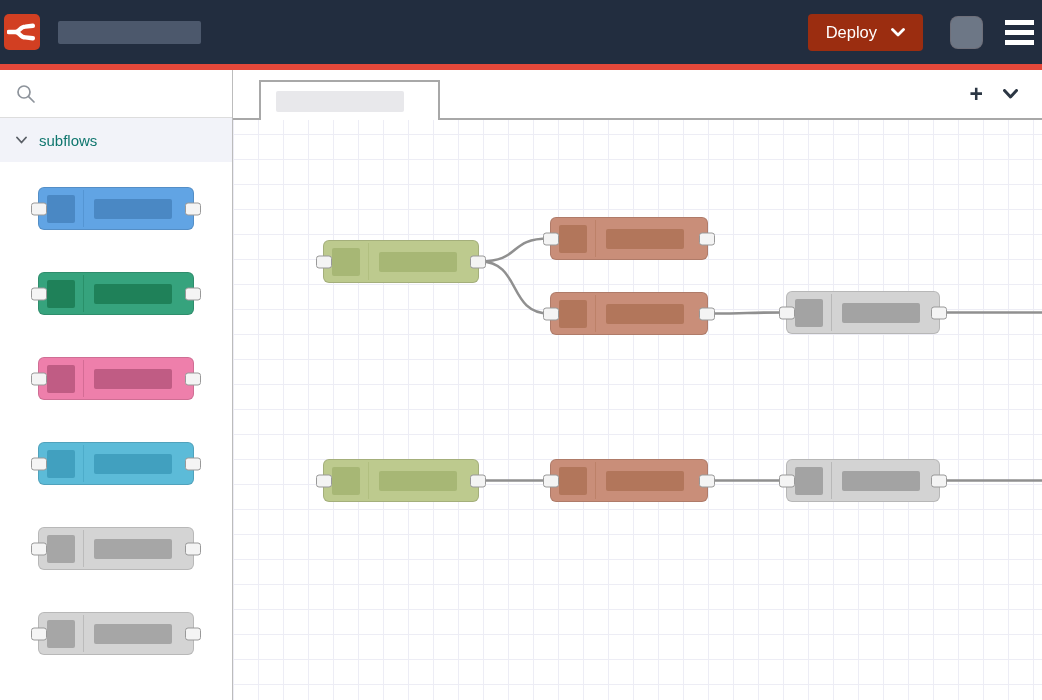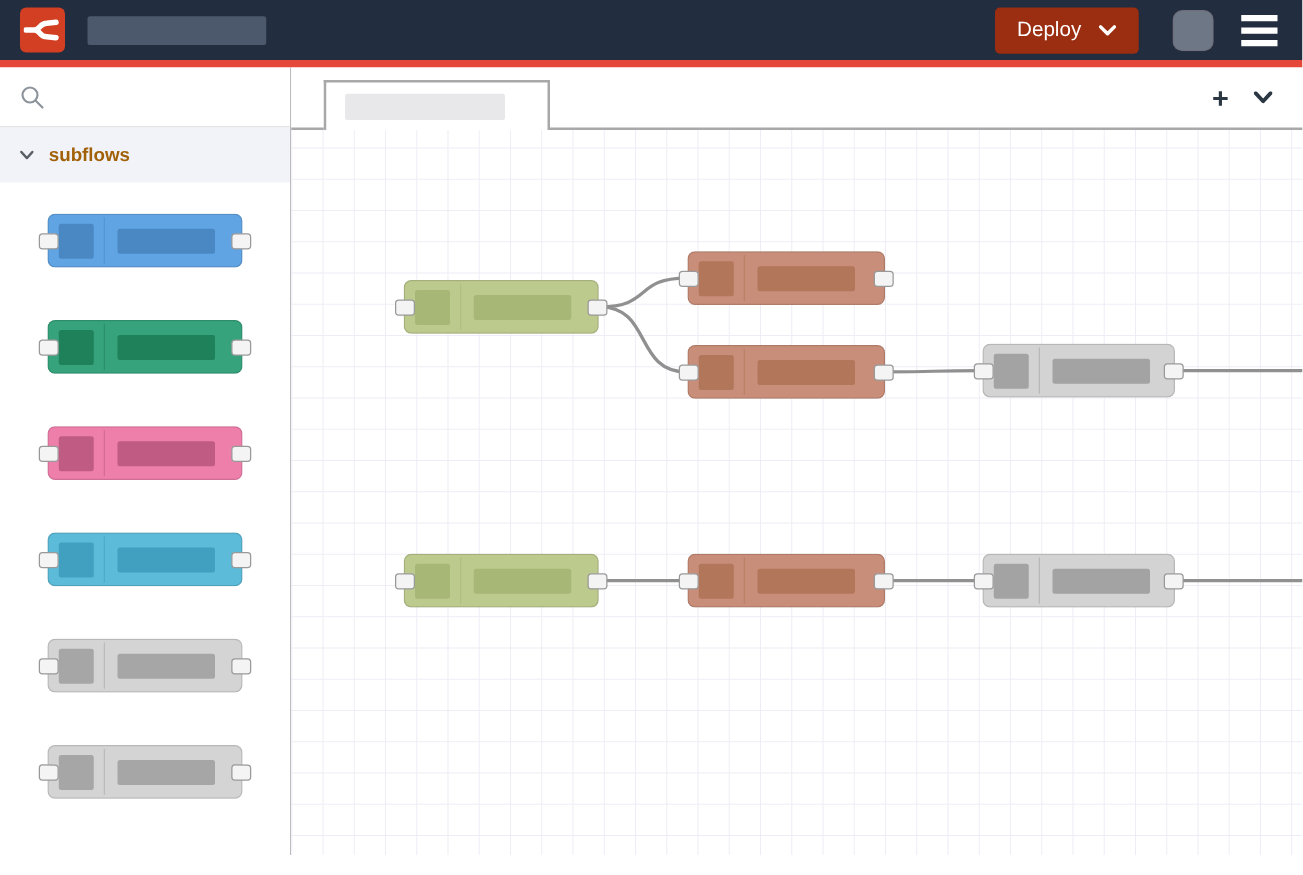--- a/index.html
+++ b/index.html
@@ -5,21 +5,21 @@
   :root{
     --header-bg:#222d3f; --accent:#e5483a; --deploy-bg:#9b2d10; --logo-bg:#d23f22;
     --avatar-bg:#6d7786; --wire:#909090; --grid:#ededf5; --chrome-border:#a8a8a8;
     --sidebar-border:#bcbcbc; --category-bg:#f2f3f9;
   }
   *{box-sizing:border-box;}
   html,body{margin:0;padding:0;width:1042px;height:700px;overflow:hidden;
     font-family:"Liberation Sans","DejaVu Sans",sans-serif;background:#fff;}
 
   
-  .header{height:48px;background:var(--header-bg);display:flex;align-items:center;padding:0 16px;}
+  .header{height:64px;background:var(--header-bg);display:flex;align-items:center;padding:0 4px;}
   .accent-line{height:6px;background:var(--accent);}
   .logo{width:36px;height:36px;border-radius:5px;background:var(--logo-bg);
     display:flex;align-items:center;justify-content:center;flex:0 0 auto;}
   .title-redacted{width:143px;height:23px;border-radius:2px;background:#4c586c;margin-left:18px;}
   .header-spacer{flex:1;}
   .deploy-btn{height:37px;background:var(--deploy-bg);color:#fff;border:none;border-radius:4px;
     display:flex;align-items:center;gap:14px;padding:0 18px;font-size:16.5px;
     font-family:inherit;cursor:pointer;}
   .avatar{width:33px;height:33px;border-radius:8px;background:var(--avatar-bg);margin-left:27px;border:1px solid #7b3b2c22;}
   .menu-btn{background:none;border:none;margin-left:18px;padding:6px 4px;cursor:pointer;
@@ -28,21 +28,21 @@
 
   
   .main{display:flex;height:630px;}
   .sidebar{width:233px;border-right:1px solid var(--sidebar-border);background:#fff;flex:0 0 auto;}
   .workspace{flex:1;display:flex;flex-direction:column;min-width:0;}
 
   
   .search-row{height:48px;border-bottom:1px solid #ddd;display:flex;align-items:center;padding-left:16px;}
   .category-row{height:44px;background:var(--category-bg);display:flex;align-items:center;
     padding-left:16px;gap:12px;cursor:pointer;}
-  .category-label{font-size:15px;font-weight:700;color:#a16207;}
+  .category-label{font-size:15px;font-weight:400;color:#0f766e;}
   .palette-list{padding:25px 0 0 38px;}
   .palette-item{position:relative;width:156px;height:43px;margin-bottom:42px;}
 
   
   .tabbar{height:50px;position:relative;background:#fff;flex:0 0 auto;}
   .tabbar-line{position:absolute;left:0;right:0;bottom:0;height:2px;background:var(--chrome-border);}
   .tab{position:absolute;left:26px;bottom:0;width:181px;height:40px;background:#fff;
     border:2px solid var(--chrome-border);border-bottom:none;z-index:2;display:flex;align-items:center;cursor:pointer;}
   .tab-redacted{margin-left:15px;width:128px;height:21px;background:#e8e8eb;border-radius:2px;}
   .tab-actions{position:absolute;right:22px;top:0;height:48px;display:flex;align-items:center;gap:18px;z-index:2;}

